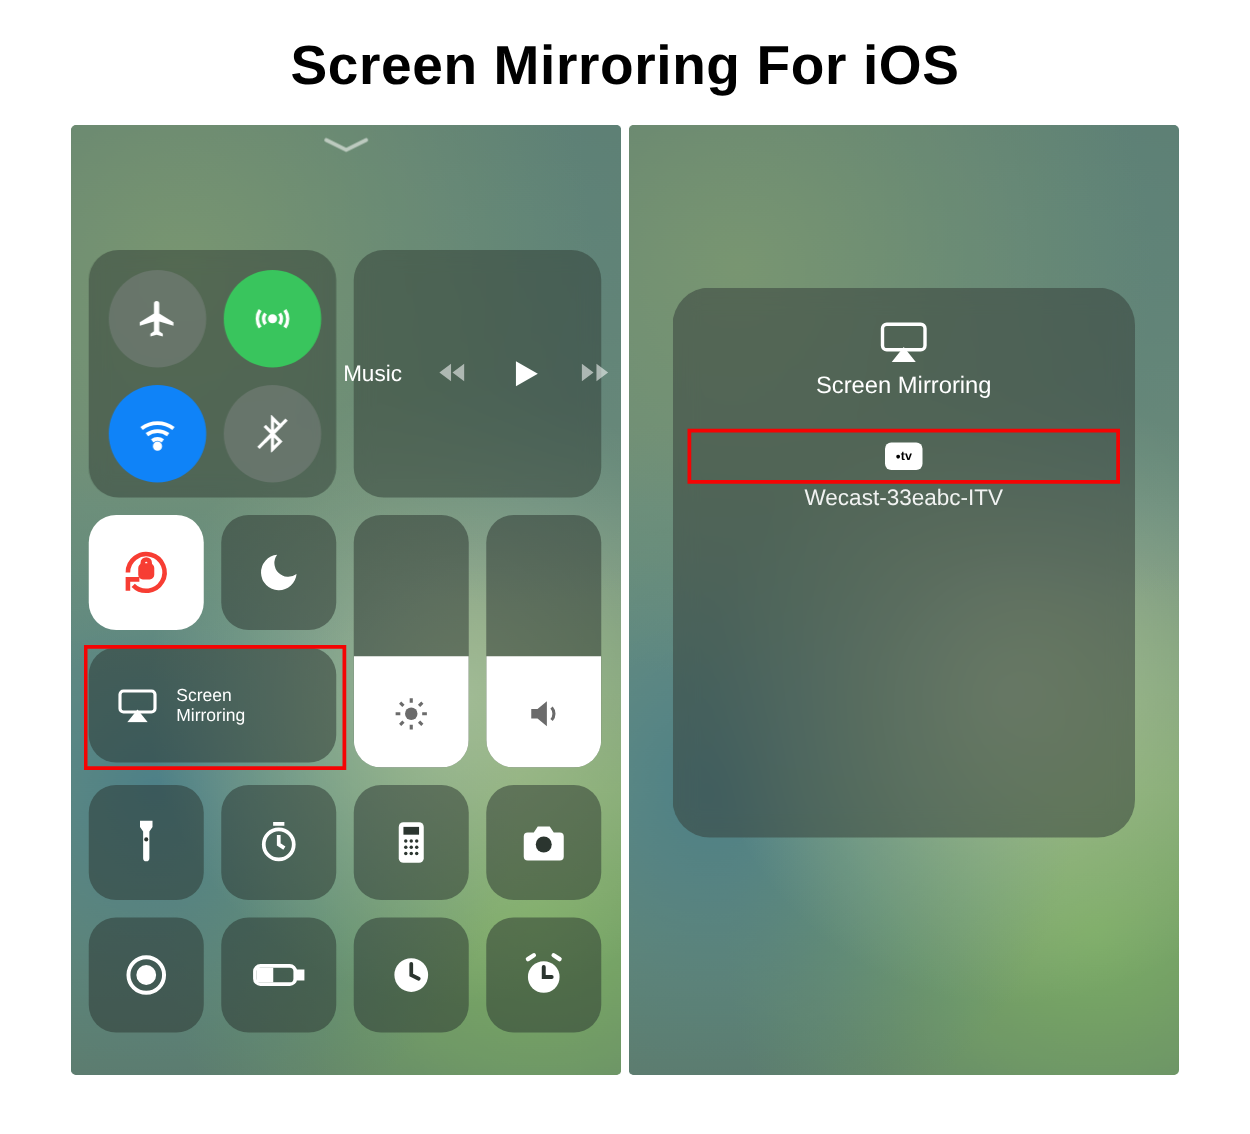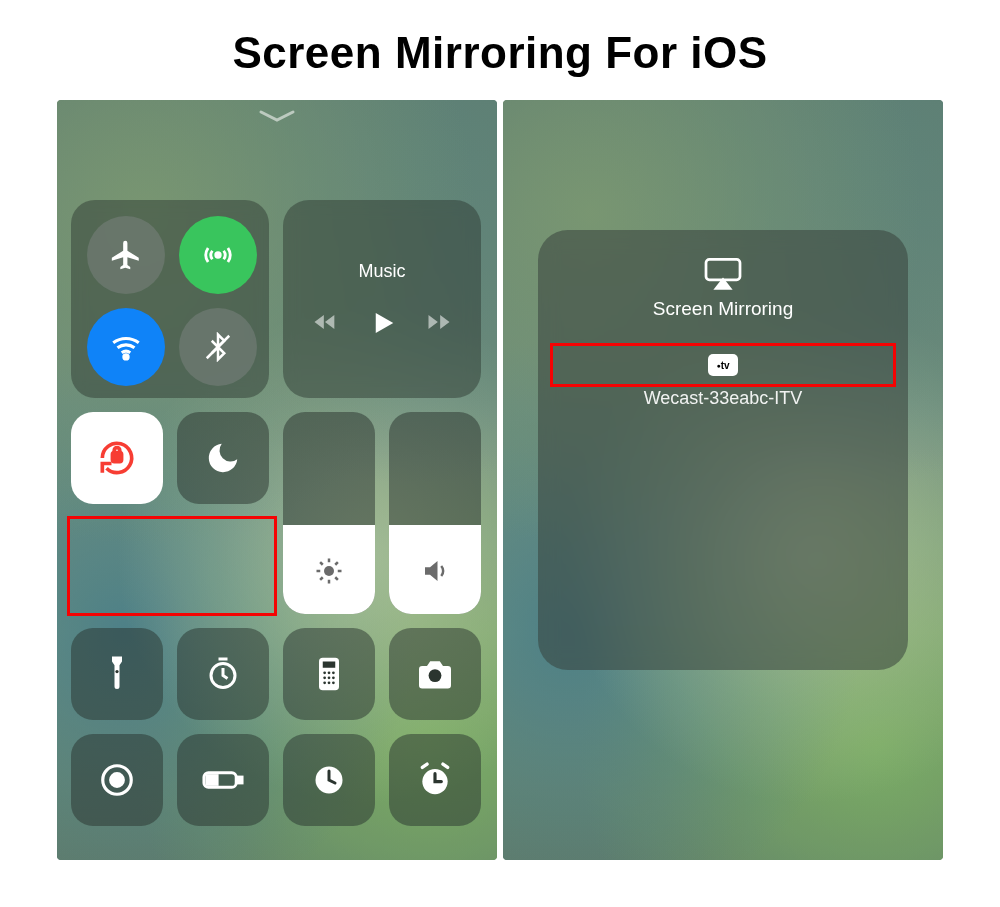--- a/index.html
+++ b/index.html
@@ -76,22 +76,22 @@
   .circle-btn {
     width: 78px; height:78px;
     border-radius: 50%;
     display:flex; align-items:center; justify-content:center;
     color:#fff;
   }
   .grey { background: rgba(120,130,125,0.55); }
   .green { background: #34c759; }
   .blue { background: #0a84ff; }
   .music {
-    display:flex; flex-direction:column; align-items:center; justify-content:center;
-    color:#fff; gap:26px;border-radius:26px;
+    display:flex; align-items:center; justify-content:center;
+    color:#fff; gap:26px;
   }
   .music-label { font-size:18px; }
   .music-controls { display:flex; gap:28px; color:rgba(255,255,255,0.55);}
   .music-controls .play { color:#fff; }
   .lock-tile {
     width: 92px; height:92px; border-radius:22px;
     background: #fff;
     display:flex; align-items:center; justify-content:center;
     color:#ff3b30;
   }
@@ -272,20 +272,30 @@
             </div>
             <div class="dnd-tile">
               <span>
                 <svg width="38" height="38" viewBox="0 0 24 24" fill="currentColor">
                     <path d="M21 12.8A9 9 0 1 1 11.2 3a7 7 0 0 0 9.8 9.8z"></path>
                   </svg>
               </span>
             </div>
           </div>
 
+          <div class="mirror-tile" style="position:relative">
+            <span>
+              <svg width="34" height="28" viewBox="0 0 24 20" fill="none" stroke="currentColor" stroke-width="1.8">
+                  <rect x="2" y="2" width="20" height="12" rx="2"></rect>
+                  <path d="M8 19l4-5 4 5z" fill="currentColor"></path>
+                </svg>
+            </span>
+            <div class="label" style="white-space:pre-line">Screen
+Mirroring</div>
+          </div>
         </div>
 
         <div class="slider brightness">
           <div class="slider-fill"></div>
           <span class="slider-icon">
             <svg width="30" height="30" viewBox="0 0 24 24" fill="currentColor">
                 <circle cx="12" cy="12" r="4"></circle>
                 <g stroke="currentColor" stroke-width="2">
                   <line x1="12" y1="2" x2="12" y2="5"></line>
                   <line x1="12" y1="19" x2="12" y2="22"></line>

